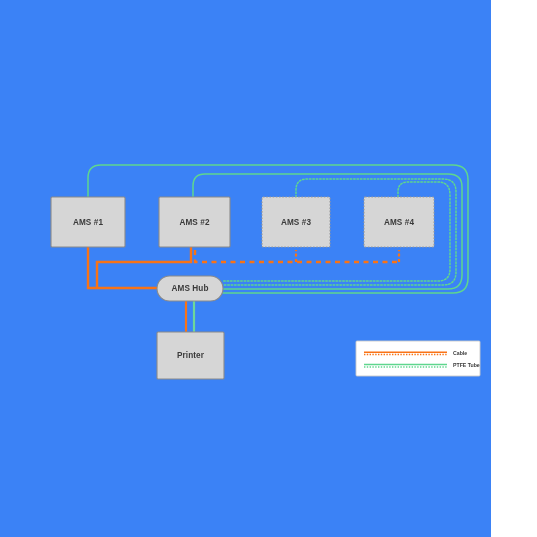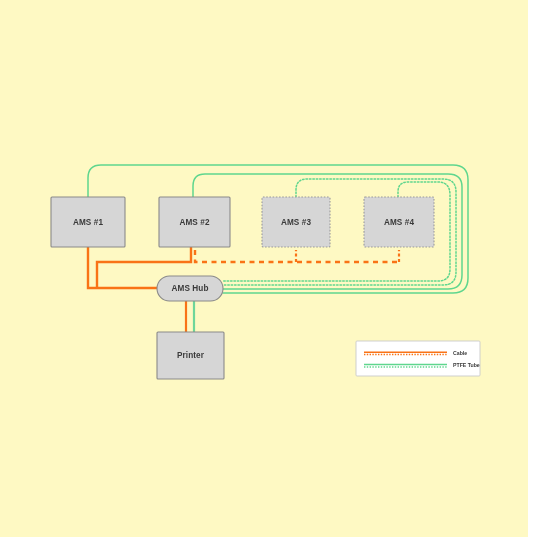--- a/index.html
+++ b/index.html
@@ -6,23 +6,23 @@
   html, body {
     margin: 0;
     padding: 0;
     background: #ffffff;
   }
   body {
     font-family: "Liberation Sans", sans-serif;
   }
   #canvas {
     position: relative;
-    width: 528px;
+    width: 491px;
     height: 537px;
-    background: #fef9c3;
+    background: #3b82f6;
     overflow: hidden;
   }
   #diagram-svg {
     position: absolute;
     left: 0;
     top: 0;
     width: 537px;
     height: 537px;
     display: block;
   }

